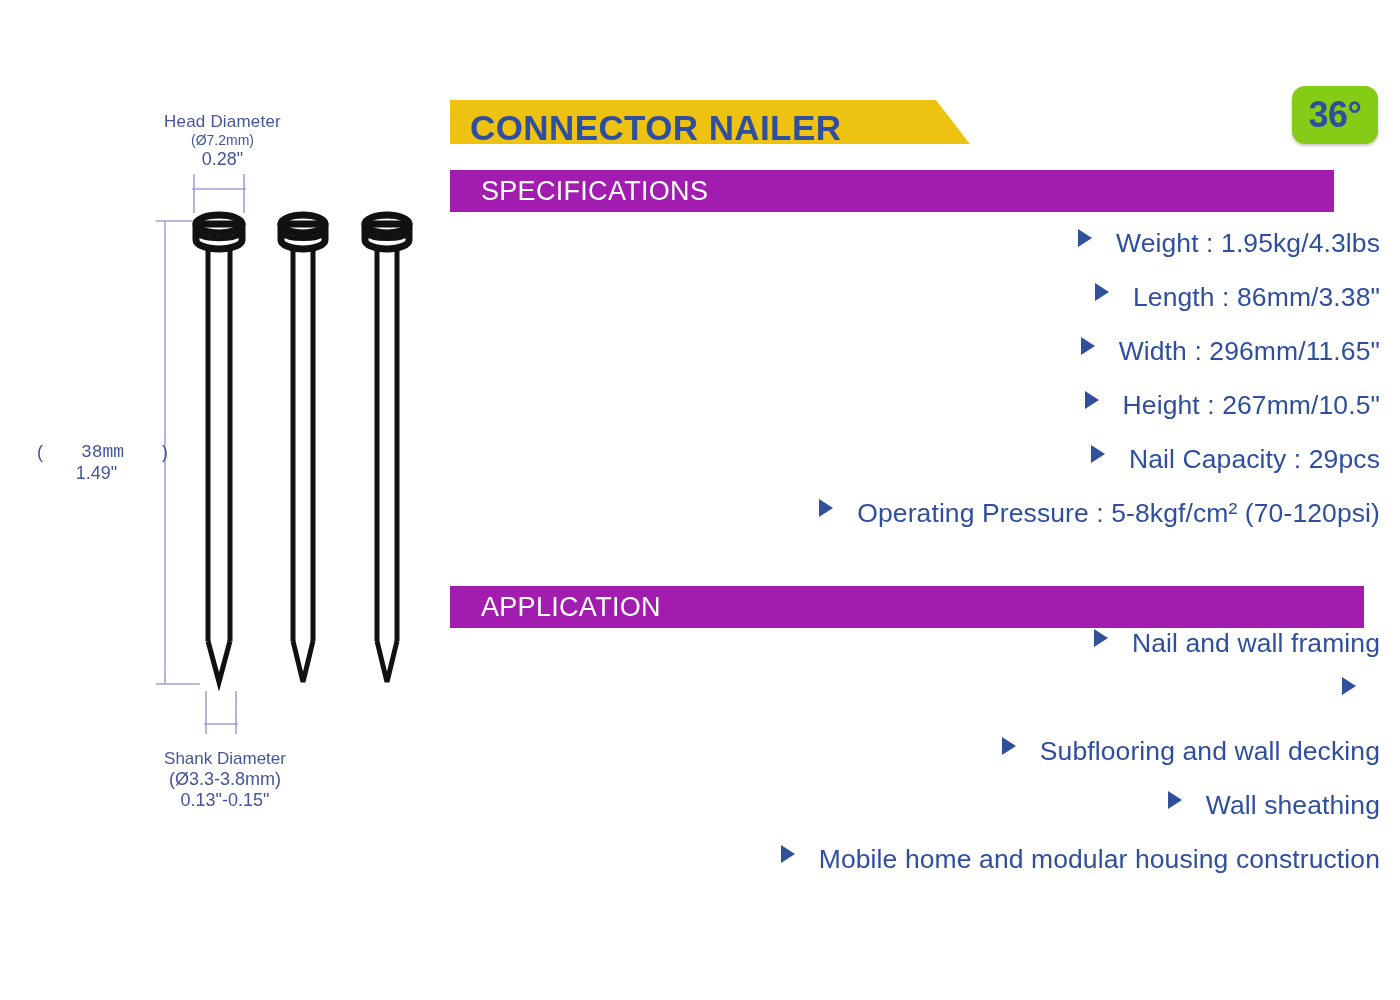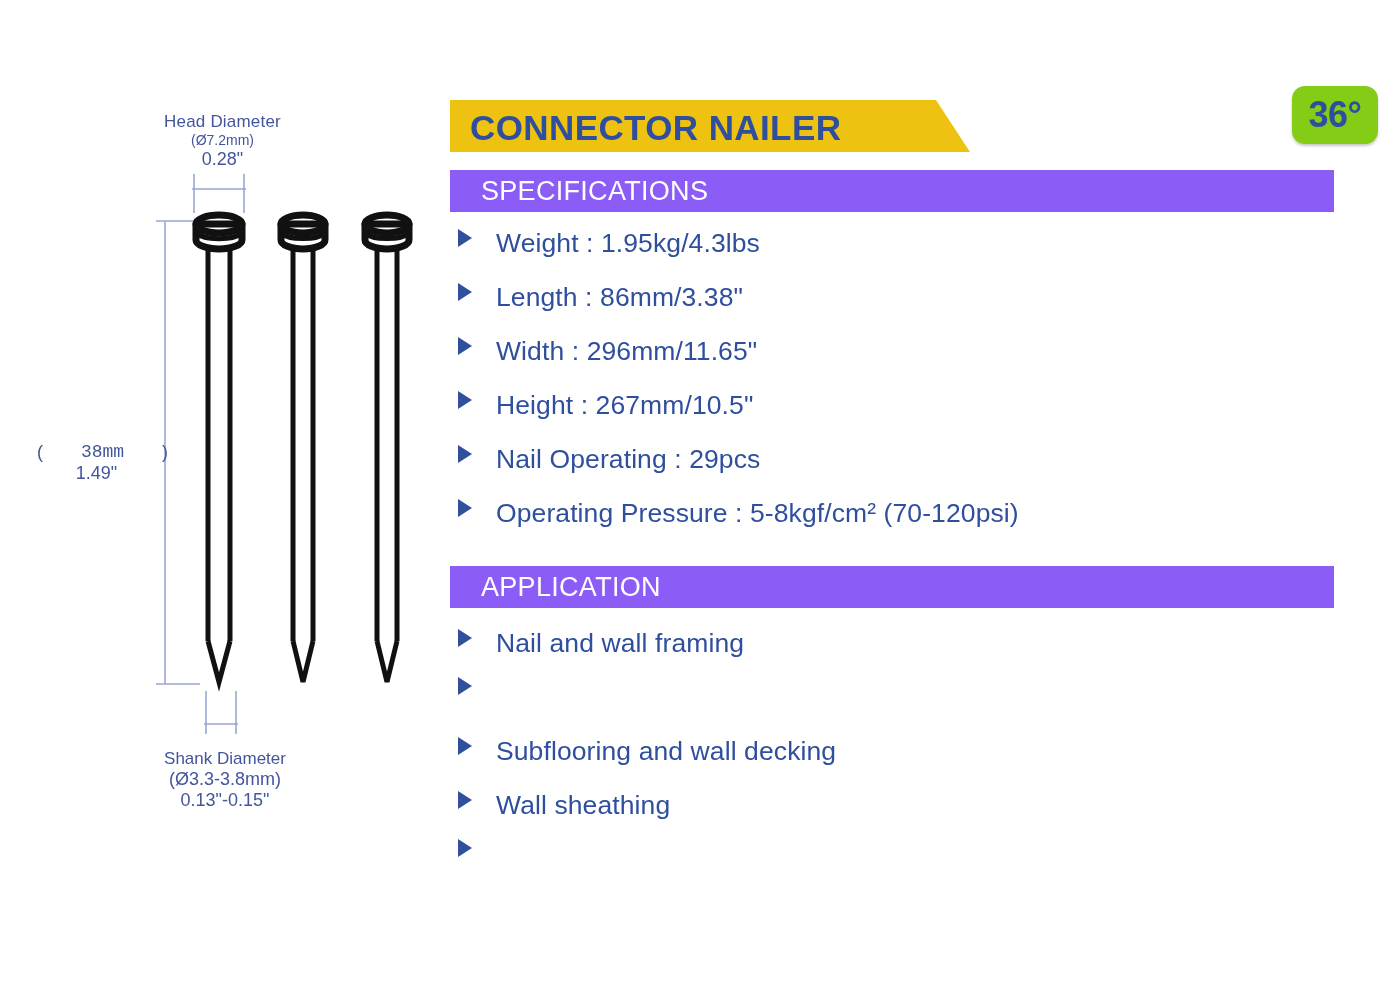--- a/index.html
+++ b/index.html
@@ -80,21 +80,21 @@
     top: 0;
     width: 950px;
     height: 1000px;
   }
 
   #title-banner {
     position: absolute;
     left: 0;
     top: 100px;
     width: 520px;
-    height: 52px;
+    height: 44px;
   }
   #title-banner .banner-shape {
     position: absolute;
     inset: 0;
     background: #edc211;
     clip-path: polygon(0 0, 486px 0, 520px 100%, 0 100%);
   }
   #title-banner .banner-text {
     position: absolute;
     left: 20px;
@@ -106,49 +106,50 @@
     color: #2f4f9e;
     letter-spacing: 0.4px;
     white-space: nowrap;
   }
 
   .section-bar {
     position: absolute;
     left: 0;
     width: 884px;
     height: 42px;
-    background: #8b5cf6;
+    background: #a21caf;
   }
   .section-bar .bar-text {
     position: absolute;
     left: 31px;
     top: 0;
     height: 42px;
     line-height: 43px;
     color: #ffffff;
     font-size: 27px;
     letter-spacing: 0.3px;
     white-space: nowrap;
   }
   #spec-bar { top: 170px; }
-  #app-bar  { top: 566px; }
+  #app-bar  { top: 586px; padding-left: 30px; }
 
   .spec-list, .app-list {
     position: absolute;
     left: 0;
     width: 930px;
   }
   .spec-list { top: 228px; }
   .app-list  { top: 628px; }
 
   .row {
     display: flex;
     align-items: baseline;
     height: 54px;
     white-space: nowrap;
+    justify-content: flex-end;
   }
   .app-list .row { height: 54px; }
 
   .bullet {
     flex: 0 0 auto;
     width: 0;
     height: 0;
     border-top: 9px solid transparent;
     border-bottom: 9px solid transparent;
     border-left: 14px solid #31509b;
@@ -290,21 +291,21 @@
     <div class="row">
       <span class="bullet"></span>
       <span class="row-text">Width : 296mm/11.65"</span>
     </div>
     <div class="row">
       <span class="bullet"></span>
       <span class="row-text">Height  : 267mm/10.5"</span>
     </div>
     <div class="row">
       <span class="bullet"></span>
-      <span class="row-text">Nail Operating  : 29pcs</span>
+      <span class="row-text">Nail Capacity  : 29pcs</span>
     </div>
     <div class="row">
       <span class="bullet"></span>
       <span class="row-text">Operating Pressure  : 5-8kgf/cm² (70-120psi)</span>
     </div>
   </div>
 
   <div class="section-bar" id="app-bar">
     <div class="bar-text">APPLICATION</div>
   </div>
@@ -320,19 +321,20 @@
     <div class="row">
       <span class="bullet"></span>
       <span class="row-text">Subflooring and wall decking</span>
     </div>
     <div class="row">
       <span class="bullet"></span>
       <span class="row-text">Wall sheathing</span>
     </div>
     <div class="row">
       <span class="bullet"></span>
+      <span class="row-text">Mobile home and modular housing construction</span>
     </div>
   </div>
 </div>
 
 <div id="badge">
   <div class="badge-text">36°</div>
 </div>
 
 </body></html>

